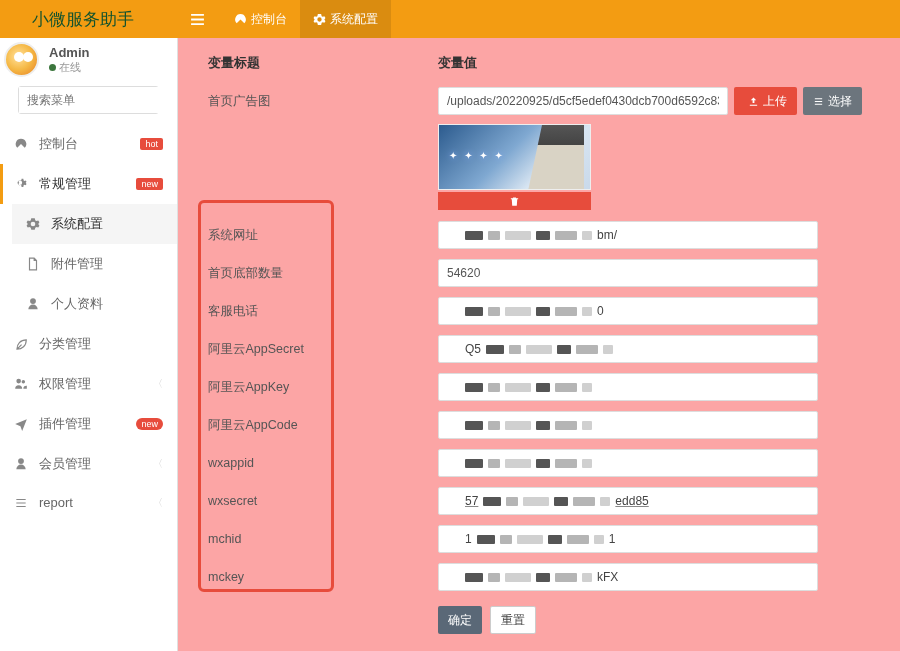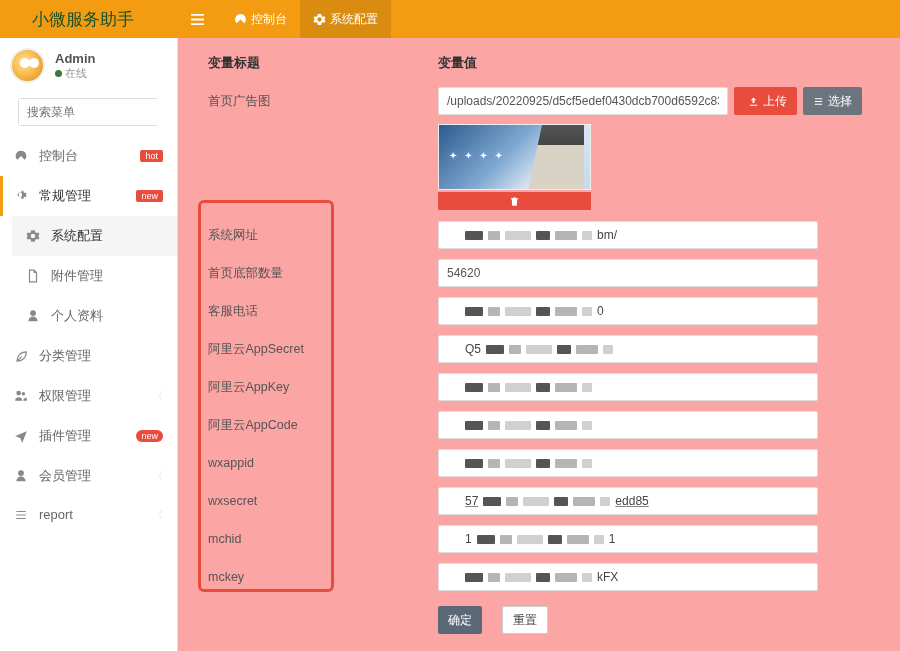--- a/index.html
+++ b/index.html
@@ -7,21 +7,21 @@
 
 
 .header { position: absolute; top: 0; left: 0; right: 0; height: 38px; background: #f39c12; display: flex; align-items: center; color: #fff; z-index: 10; }
 .brand { width: 178px; padding-left: 32px; font-size: 17px; font-weight: 300; color: #14532d; }
 .header-btn { padding: 0 13px; height: 38px; display: flex; align-items: center; font-size: 12px; cursor: pointer; color: #fff; }
 .header-btn.active { background: rgba(0,0,0,0.1); }
 .header-btn .icon { margin-right: 4px; font-size: 13px; }
 
 
 .sidebar { position: absolute; top: 38px; left: 0; bottom: 0; width: 178px; background: #fff; border-right: 1px solid #e0e0e0; overflow-y: auto; }
-.user-panel { padding: 10px; display: flex; align-items: center; }
+.user-panel { padding: 4px; display: flex; align-items: center; }
 .avatar { width: 35px; height: 35px; border-radius: 50%; background: radial-gradient(circle at 40% 40%, #ffd98a 10%, #f5b946 50%, #e67e22 100%); margin-right: 10px; border: 2px solid #eee; position: relative; overflow: hidden; }
 .avatar::after { content: ""; position: absolute; top: 8px; left: 8px; width: 10px; height: 10px; background: #fff; border-radius: 50%; box-shadow: 9px 0 0 #fff; }
 .user-info .name { font-weight: bold; color: #555; font-size: 13px; }
 .user-info .status { font-size: 11px; color: #999; }
 .status-dot { display: inline-block; width: 7px; height: 7px; border-radius: 50%; background: #3c763d; margin-right: 3px; }
 
 .search-wrap { padding: 5px 18px 10px; }
 .search-box { display: flex; border: 1px solid #ddd; border-radius: 3px; height: 28px; }
 .search-box input { flex: 1; border: none; outline: none; padding: 0 8px; font-size: 12px; background: #fff; color: #555; }
 
@@ -66,21 +66,21 @@
 
 .highlight-box { position: absolute; left: 198px; top: 200px; width: 136px; height: 392px; border: 3px solid #e74c3c; border-radius: 6px; pointer-events: none; z-index: 5; }
 
 
 .redact-strip { display: inline-flex; align-items: center; gap: 5px; flex-wrap: wrap; padding-left: 18px; }
 .rb { display: inline-block; height: 9px; background: #b5b5b5; border-radius: 1px; }
 .rb.l { background: #555; }
 .rb.d { background: #d0d0d0; }
 .rtxt { color: #444; font-size: 12px; }
 
-.footer-buttons { grid-column: 2; padding-top: 10px; display: flex; gap: 20px; }
+.footer-buttons { grid-column: 2; padding-top: 10px; display: flex; gap: 8px; }
 
 svg { display: block; }
 </style>
 </head>
 <body>
 
 <div class="header">
   <div class="brand">小微服务助手</div>
   <div class="header-btn">
     <span class="icon">

